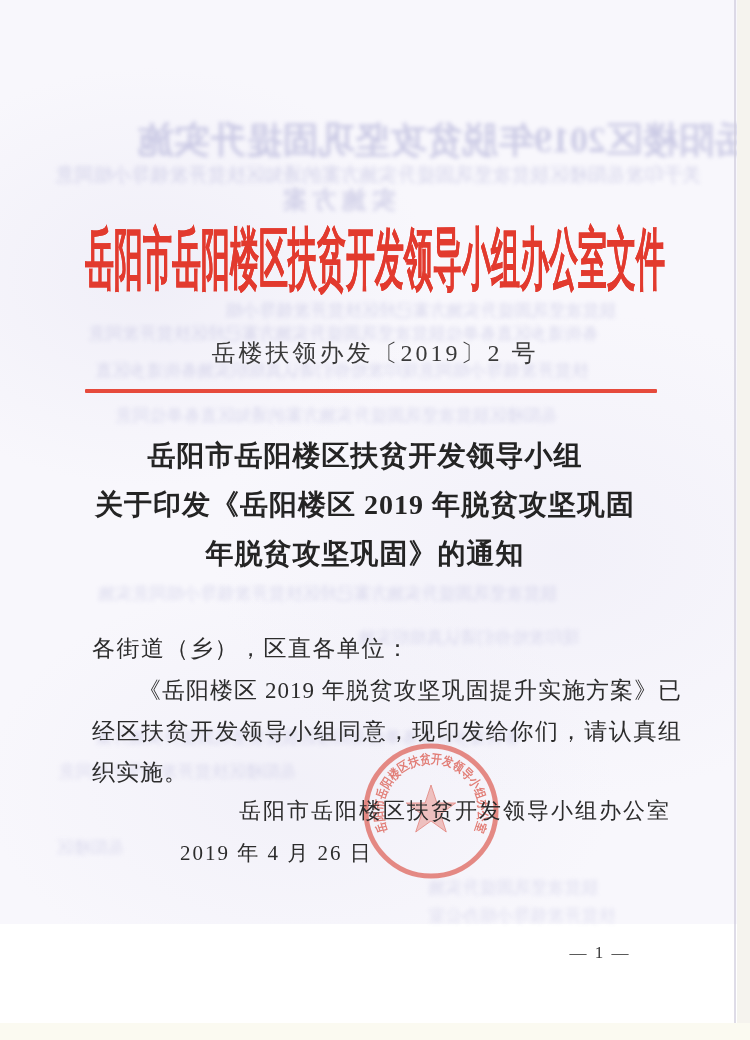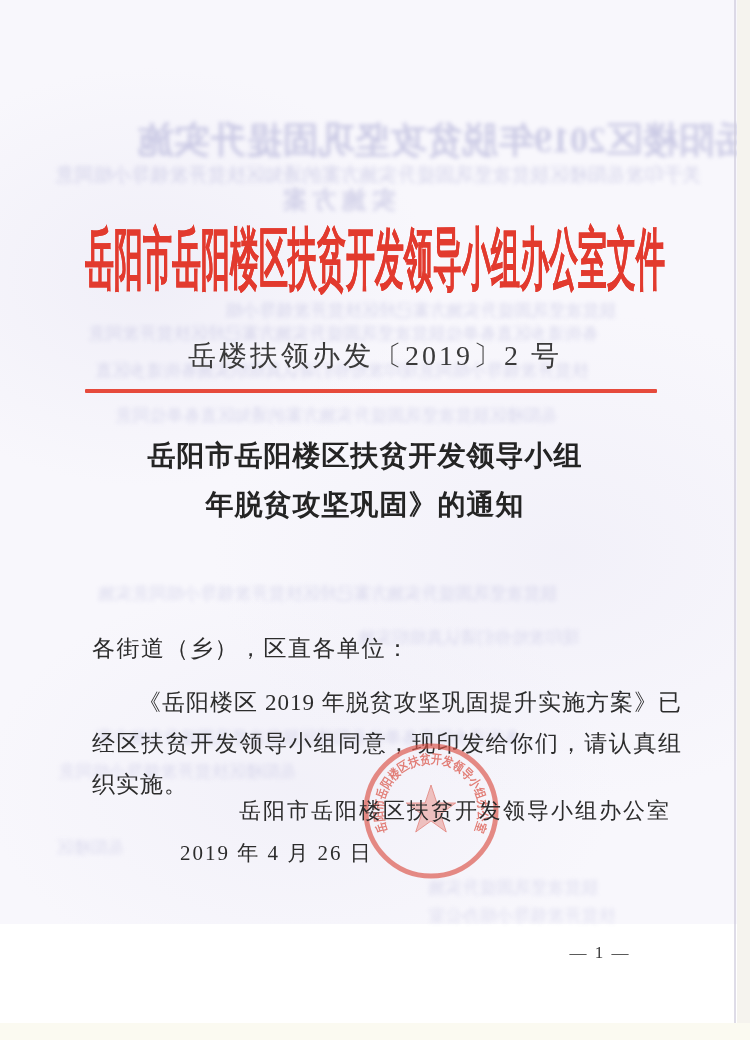--- a/index.html
+++ b/index.html
@@ -33,38 +33,38 @@
     font-size:29px; font-weight:bold; line-height:30px;
     color:#e23a2e; text-align:center; white-space:nowrap;
     transform:scaleY(2.32); transform-origin:50% 0;
     letter-spacing:0px;
     font-family:"Liberation Serif", serif;
     text-shadow:0 0 .4px #e23a2e;
   }
 
   .doc-number {
     position:absolute; left:0; width:750px; top:337px;
-    text-align:center; font-size:28px; letter-spacing:3px; color:#3a3a3a;
+    text-align:center; font-size:24px; letter-spacing:3px; color:#3a3a3a;
   }
 
   .red-rule {
     position:absolute; left:85px; top:389px; width:572px; height:4px;
     background:#e64a3c; border-radius:1px;
   }
 
   .doc-title {
     position:absolute; left:35px; width:660px; top:431px;
     text-align:center; font-size:28px; font-weight:bold; color:#242424;
     line-height:49px; letter-spacing:1px;
   }
 
   .body-block { position:absolute; left:92px; width:590px; top:628px; color:#2c2c2c; }
   .salutation { font-size:23px; letter-spacing:1.5px; line-height:41px; }
   .body-para  { font-size:23px; letter-spacing:1px; line-height:41px;
-                text-indent:2em; text-align:justify; margin-top:13px; }
+                text-indent:2em; text-align:justify; margin-top:1px; }
 
   .signature-line {
     position:absolute; left:180px; width:550px; top:796px;
     text-align:center; font-size:22px; letter-spacing:2px; color:#2c2c2c;
   }
   .date-line {
     position:absolute; left:180px; width:540px; top:839px;
     font-size:21px; letter-spacing:2px; color:#2c2c2c;
   }
 
@@ -98,20 +98,21 @@
     </div>
 
   <div class="red-header">岳阳市岳阳楼区扶贫开发领导小组办公室文件</div>
 
   <div class="doc-number">岳楼扶领办发〔2019〕2 号</div>
 
   <div class="red-rule"></div>
 
   <div class="doc-title">
     <div>岳阳市岳阳楼区扶贫开发领导小组</div>
+    <div>关于印发《岳阳楼区 2019 年脱贫攻坚巩固</div>
     <div>年脱贫攻坚巩固》的通知</div>
   </div>
 
   <div class="body-block">
     <div class="salutation">各街道（乡），区直各单位：</div>
     <div class="body-para">《岳阳楼区 2019 年脱贫攻坚巩固提升实施方案》已经区扶贫开发领导小组同意，现印发给你们，请认真组织实施。</div>
   </div>
 
   <svg class="seal" viewBox="0 0 150 150">
     <circle cx="75" cy="75" r="65" fill="none" stroke="#dc5146" stroke-width="5" opacity="0.8"></circle>

